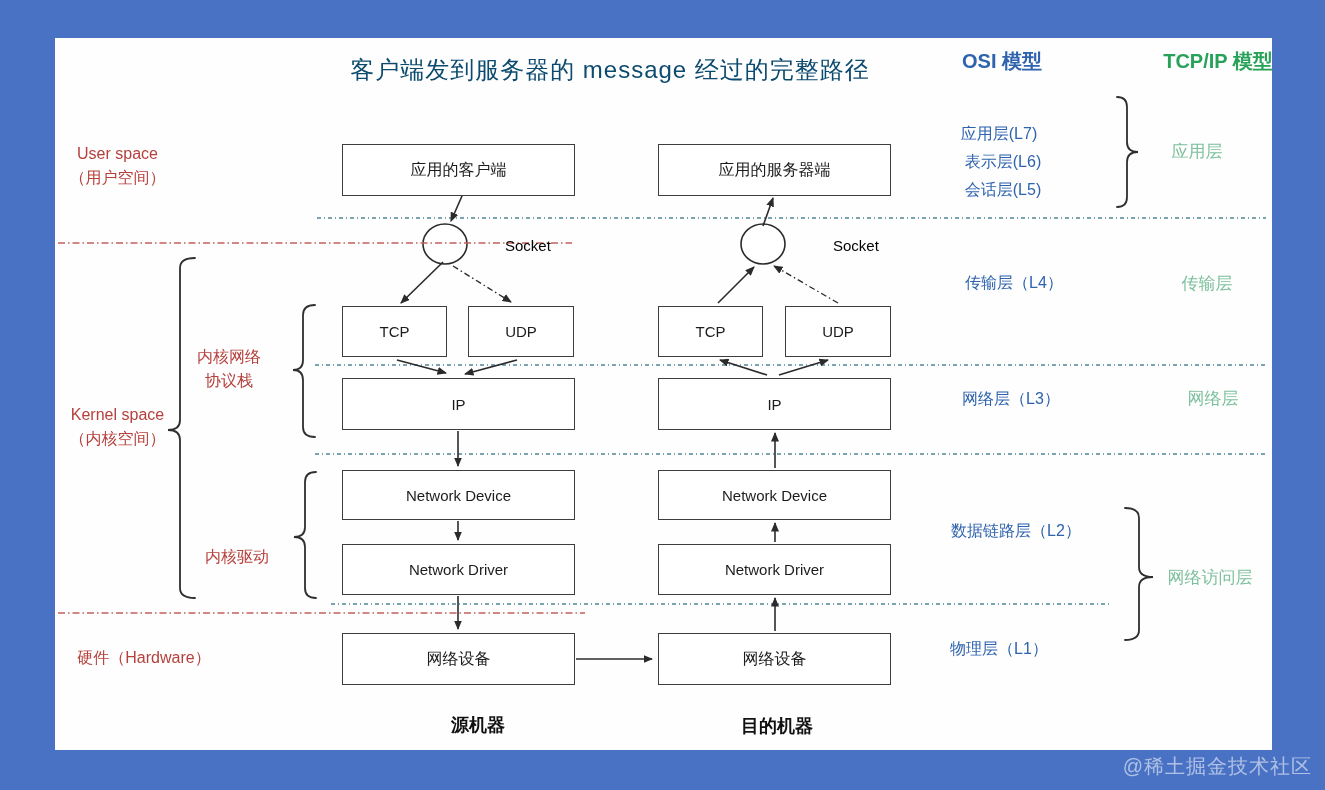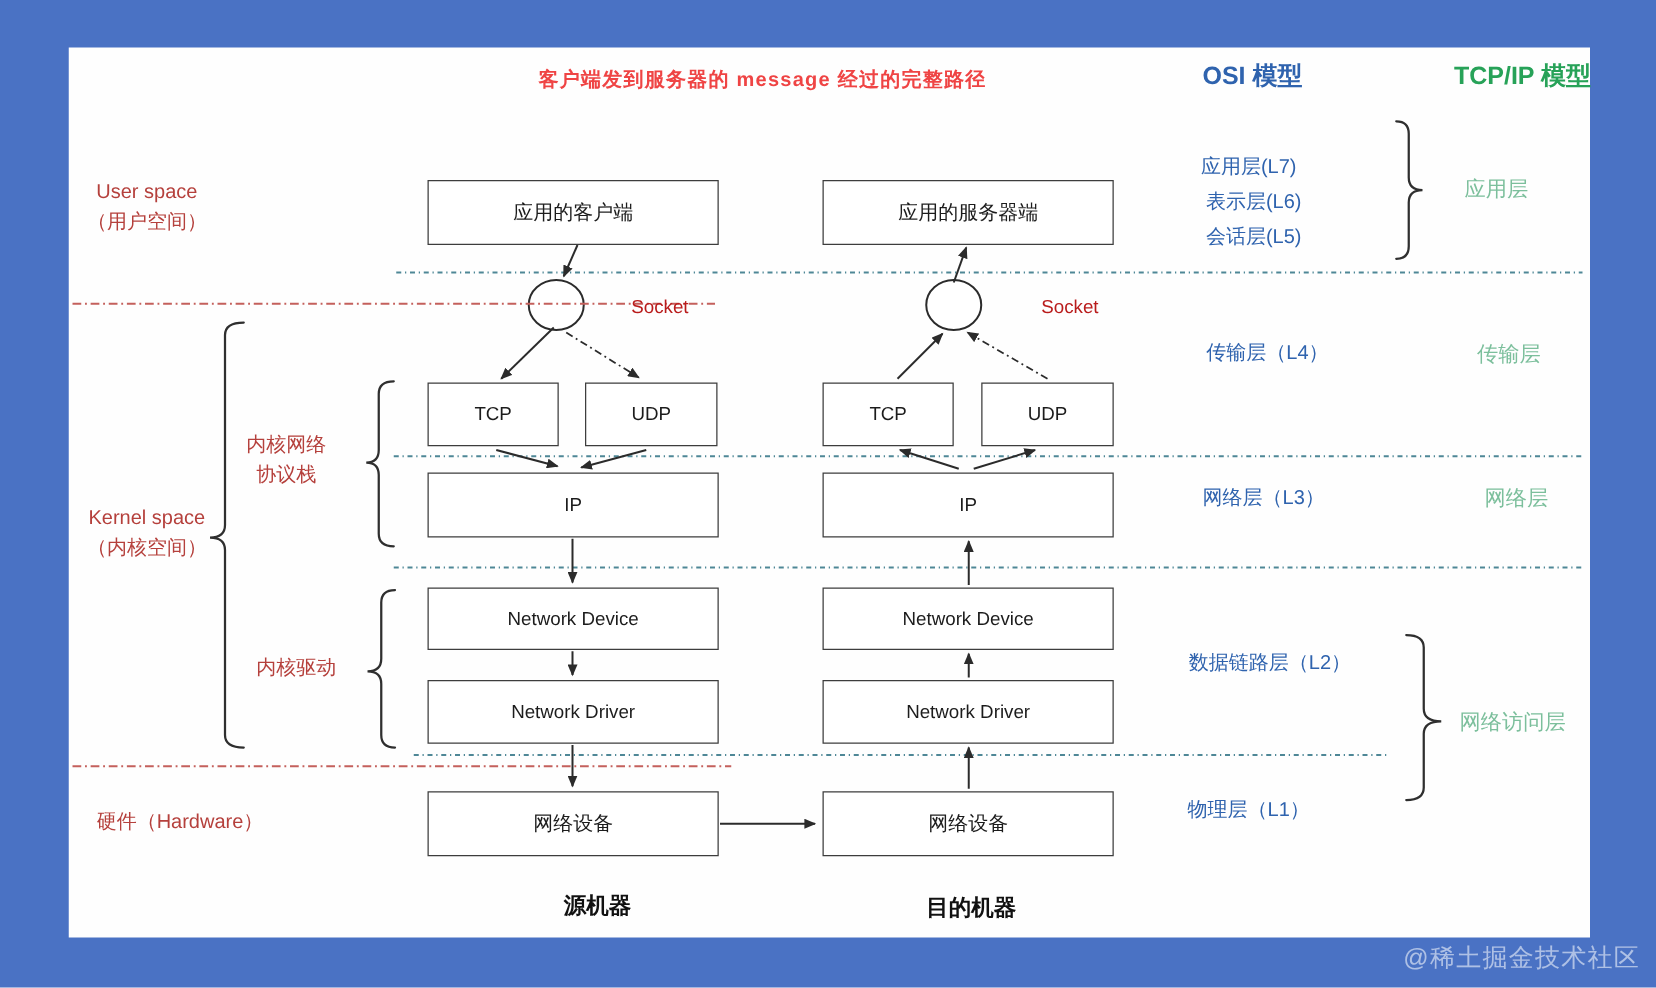--- a/index.html
+++ b/index.html
@@ -11,38 +11,38 @@
     overflow:hidden;
   }
   .canvas {
     position:absolute; left:55px; top:38px; width:1217px; height:712px;
     background:#fefefe;
   }
   .abs { position:absolute; }
   .ctr { text-align:center; }
   svg.overlay { position:absolute; left:0; top:0; width:1217px; height:712px; }
 
-  .title { left:245px; top:16px; width:620px; font-size:16px; font-weight:bold; color:#ef4444; letter-spacing:1px; }
+  .title { left:245px; top:16px; width:620px; font-size:24px; font-weight:normal; color:#0c4a6e; letter-spacing:1px; }
 
   .box {
     position:absolute; border:1.6px solid #3d3d3d; background:#fff;
     display:flex; align-items:center; justify-content:center;
     font-size:15px; color:#1c1c1c;
   }
   .box.cn { font-size:16px; }
 
   .lbl { position:absolute; line-height:22px; }
   .blue  { color:#2f63ae; font-size:16px; }
   .green { color:#7cbf9c; font-size:17px; }
   .green-strong { color:#27a258; }
   .red   { color:#b5403c; font-size:16px; }
   .hdr   { font-weight:bold; font-size:20px; }
   .two-line { line-height:24px; }
 
-  .socket-lbl { font-size:15px; color:#b91c1c; width:60px; }
+  .socket-lbl { font-size:15px; color:#000000; width:60px; }
   .caption { font-size:18px; font-weight:bold; color:#111; width:120px; }
 
   .watermark {
     position:absolute; right:13px; bottom:10px;
     font-size:20px; color:rgba(236,241,248,0.62); letter-spacing:1px;
   }
 </style>
 </head>
 <body>
 
@@ -112,21 +112,21 @@
     <div>（用户空间）</div>
   </div>
   <div class="abs ctr lbl red two-line" style="left:0; top:365px; width:125px;">
     <div>Kernel space</div>
     <div>（内核空间）</div>
   </div>
   <div class="abs ctr lbl red two-line" style="left:118px; top:307px; width:112px;">
     <div>内核网络</div>
     <div>协议栈</div>
   </div>
-  <div class="abs ctr lbl red" style="left:126px; top:486px; width:112px;">内核驱动</div>
+  <div class="abs ctr lbl red" style="left:126px; top:508px; width:112px;">内核驱动</div>
   <div class="abs ctr lbl red" style="left:5px; top:609px; width:168px;">硬件（Hardware）</div>
 
   <div class="abs ctr lbl blue" style="left:884px; top:85px;  width:120px;">应用层(L7)</div>
   <div class="abs ctr lbl blue" style="left:888px; top:113px; width:120px;">表示层(L6)</div>
   <div class="abs ctr lbl blue" style="left:888px; top:141px; width:120px;">会话层(L5)</div>
   <div class="abs ctr lbl blue" style="left:899px; top:234px; width:120px;">传输层（L4）</div>
   <div class="abs ctr lbl blue" style="left:896px; top:350px; width:120px;">网络层（L3）</div>
   <div class="abs ctr lbl blue" style="left:881px; top:482px; width:160px;">数据链路层（L2）</div>
   <div class="abs ctr lbl blue" style="left:884px; top:600px; width:120px;">物理层（L1）</div>
 

